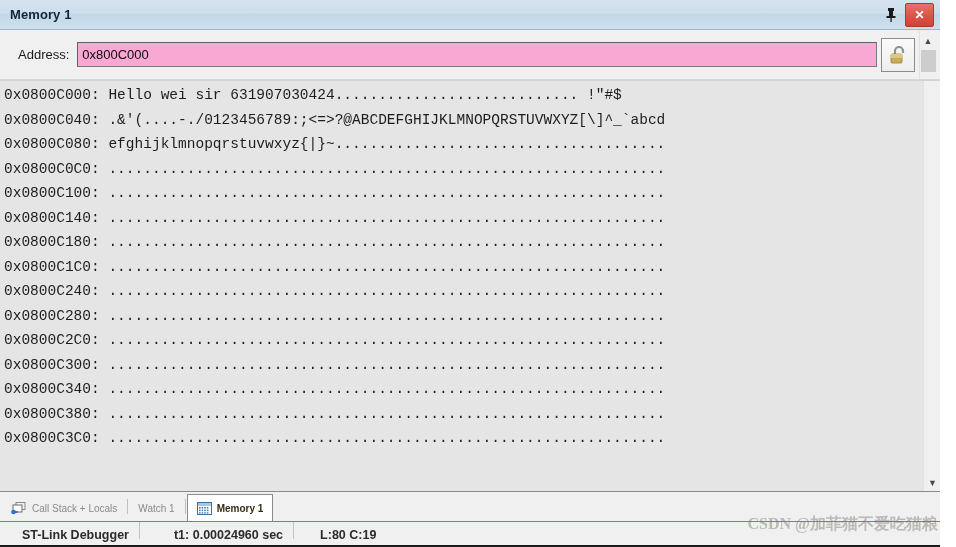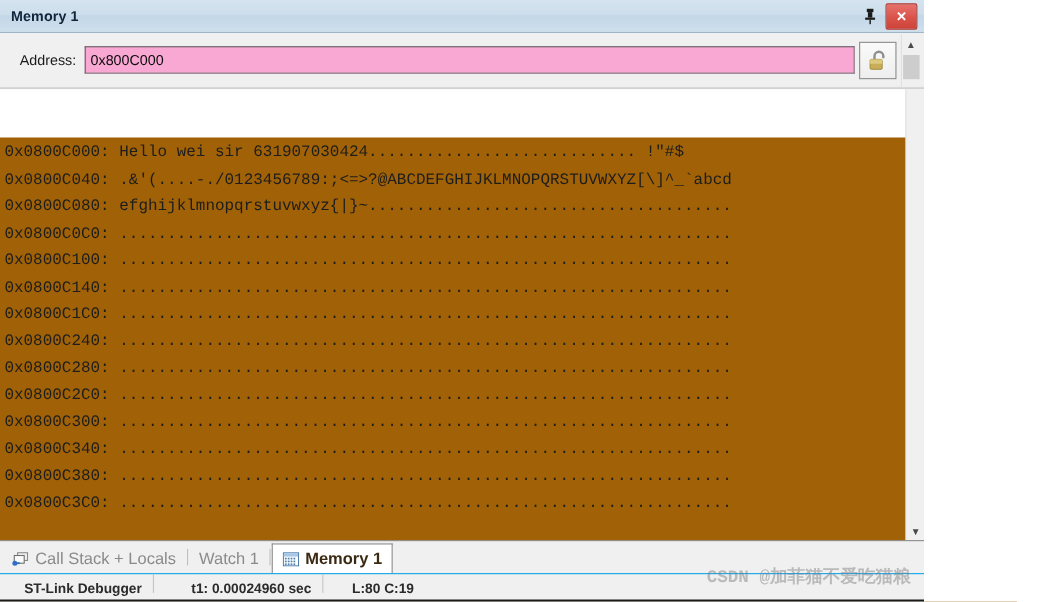--- a/index.html
+++ b/index.html
@@ -3,21 +3,21 @@
 <meta charset="utf-8">
 <style>
   html,body{margin:0;padding:0;}
   body{
     width:956px;height:547px;overflow:hidden;
     background:#ffffff;
     font-family:"Liberation Sans", sans-serif;
     -webkit-font-smoothing:none;
   }
   .app{
-    position:relative;width:840px;height:547px;
+    position:relative;width:940px;height:547px;
     background:#f0f0f0;
     box-sizing:border-box;
     display:flex;flex-direction:column;
   }
 
   
   .titlebar{
     height:29px;min-height:29px;
     background:linear-gradient(to bottom,#d5e3ef 0%,#cddeec 45%,#c3d7e8 50%,#cfe0ed 100%);
     border-bottom:1px solid #9fb6c9;
@@ -110,25 +110,24 @@
 
   
   .memory-area{
     flex:1;display:flex;min-height:0;
     background:#ffffff;
     border-top:1px solid #d2d2d2;
     box-sizing:border-box;
   }
   .hexpane{
     flex:1;min-width:0;overflow:hidden;
-    background:#a16207;
+    background:#e5e5e5;
     padding:2px 0 0 4px;
     box-sizing:border-box;
     position:relative;
-    margin-top:44px;
   }
   .hexrow{
     font-family:"Liberation Mono","DejaVu Sans Mono",monospace;
     font-size:14.5px;
     line-height:24.5px;
     white-space:pre;
     color:#1d1d1d;
     letter-spacing:0px;
   }
   .hexrow .addr{color:#1d1d1d;}
@@ -153,21 +152,21 @@
     background:#f0f0f0;
     border-top:1px solid #8a8a8a;
     display:flex;align-items:flex-end;
     box-sizing:border-box;
     padding-left:2px;
   }
   .tab{
     display:flex;align-items:center;gap:5px;
     height:26px;
     padding:0 9px;
-    font-size:15px;color:#8a8a8a;
+    font-size:10px;color:#8a8a8a;
     cursor:pointer;
     box-sizing:border-box;
     white-space:nowrap;
   }
   .tab.active{
     background:#ffffff;
     border:1px solid #8a8a8a;
     border-bottom:1px solid #ffffff;
     color:#3a2a12;font-weight:bold;
     height:28px;
@@ -203,26 +202,26 @@
   .st-flag{
     padding:0 7px;height:17px;display:flex;align-items:center;
     border-right:1px solid #d0d0d0;
     font-size:12px;
   }
   .st-flag:first-child{border-left:1px solid #d0d0d0;}
 
   
   .watermark{
     position:absolute;
-    right:12px;bottom:10px;
+    right:2px;bottom:10px;
     font-size:16px;
     color:rgba(120,120,120,0.45);
     white-space:nowrap;
     pointer-events:none;
-    font-family:Liberation Mono, monospace;
+    font-family:Liberation Serif, serif;
     margin-top:32px;
   }
 </style>
 </head>
 <body>
 
 <div class="app">
 
   <div class="titlebar">
     <div class="titlebar-title">Memory 1</div>
@@ -258,20 +257,21 @@
 
   <div class="memory-area">
     <div class="hexpane">
       <div id="hexrows">
           <div class="hexrow"><span class="addr">0x0800C000:</span><span class="bytes"> Hello wei sir 631907030424............................ !"#$</span></div>
           <div class="hexrow"><span class="addr">0x0800C040:</span><span class="bytes"> .&amp;'(....-./0123456789:;&lt;=&gt;?@ABCDEFGHIJKLMNOPQRSTUVWXYZ[\]^_`abcd</span></div>
           <div class="hexrow"><span class="addr">0x0800C080:</span><span class="bytes"> efghijklmnopqrstuvwxyz{|}~......................................</span></div>
           <div class="hexrow"><span class="addr">0x0800C0C0:</span><span class="bytes"> ................................................................</span></div>
           <div class="hexrow"><span class="addr">0x0800C100:</span><span class="bytes"> ................................................................</span></div>
           <div class="hexrow"><span class="addr">0x0800C140:</span><span class="bytes"> ................................................................</span></div>
+          <div class="hexrow"><span class="addr">0x0800C180:</span><span class="bytes"> ................................................................</span></div>
           <div class="hexrow"><span class="addr">0x0800C1C0:</span><span class="bytes"> ................................................................</span></div>
           <div class="hexrow"><span class="addr">0x0800C240:</span><span class="bytes"> ................................................................</span></div>
           <div class="hexrow"><span class="addr">0x0800C280:</span><span class="bytes"> ................................................................</span></div>
           <div class="hexrow"><span class="addr">0x0800C2C0:</span><span class="bytes"> ................................................................</span></div>
           <div class="hexrow"><span class="addr">0x0800C300:</span><span class="bytes"> ................................................................</span></div>
           <div class="hexrow"><span class="addr">0x0800C340:</span><span class="bytes"> ................................................................</span></div>
           <div class="hexrow"><span class="addr">0x0800C380:</span><span class="bytes"> ................................................................</span></div>
           <div class="hexrow"><span class="addr">0x0800C3C0:</span><span class="bytes"> ................................................................</span></div>
         </div>
     </div>

